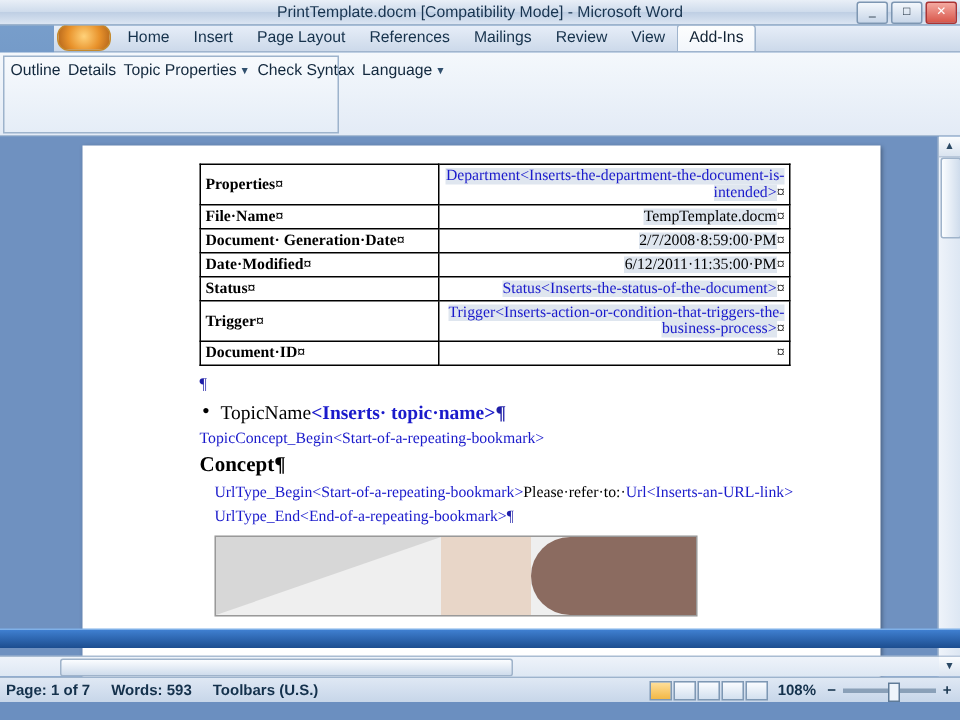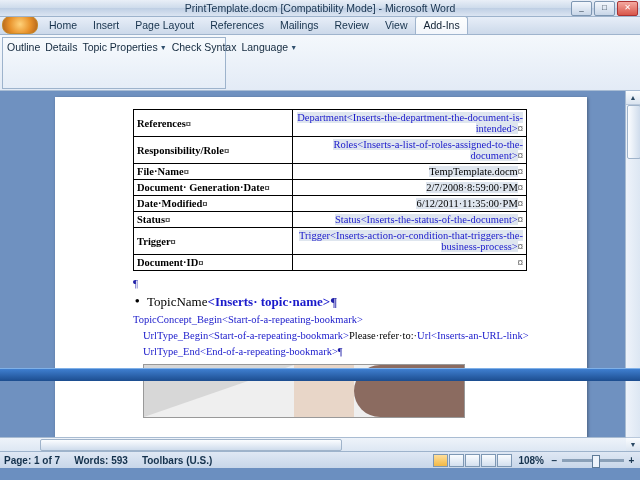--- a/index.html
+++ b/index.html
@@ -2,21 +2,21 @@
 <html><head>
 <meta charset="utf-8">
 <style>
   html,body{margin:0;padding:0;}
   body{
     width:640px;height:480px;overflow:hidden;
     font-family:"Liberation Sans", sans-serif;
     font-size:11px;
     background:#6b8fc0;
   }
-  #app{position:relative;width:640px;height:381px;}
+  #app{position:relative;width:640px;height:432px;}
 
   
   .desktop{position:absolute;inset:0;background:linear-gradient(180deg,#7aa0cd 0%,#5d84b5 45%,#47688f 100%);}
 
   
   .word-window{position:absolute;left:0;top:0;width:640px;height:468px;display:flex;flex-direction:column;}
 
   
   .titlebar{
     height:16px;
@@ -29,21 +29,21 @@
   .win-btns{position:absolute;right:2px;top:1px;display:flex;gap:2px;}
   .win-btn{width:19px;height:13px;border:1px solid #7d96b2;border-radius:2px;
     background:linear-gradient(180deg,#f3f7fc,#c8d6e8);font-size:8px;line-height:11px;text-align:center;color:#123;}
   .win-btn.close{background:linear-gradient(180deg,#f4a9a0,#d8564a);border-color:#a33;color:#fff;}
 
   
   .tabbar{
     height:17px;
     background:linear-gradient(180deg,#e7eef8,#ccd9ea);
     border-bottom:1px solid #9fb4cd;
-    display:flex;align-items:flex-end;padding-left:2px;gap:0px;
+    display:flex;align-items:flex-end;padding-left:2px;gap:0px;margin-left:36px;
   }
   .orb{
     width:34px;height:16px;margin-right:3px;
     background:radial-gradient(circle at 50% 45%, #ffd27a 0%, #e8922b 55%, #b0621a 100%);
     border-radius:8px;border:1px solid #c58a2d;
   }
   .tab{
     padding:2px 7px 3px 7px;font-size:10.5px;color:#16324c;
     border:1px solid transparent;border-bottom:none;
     border-radius:3px 3px 0 0;white-space:nowrap;
@@ -200,29 +200,23 @@
     </div>
 
     <div class="docarea">
 
       <div class="page">
         <div class="page-inner">
 
           <table class="meta">
             <tbody>
                 <tr>
-              <td class="label">References¤</td>
+              <td class="label">Properties¤</td>
               <td class="val">
                 <span class="field">Department&lt;Inserts-the-department-the-document-is-intended&gt;</span><span>¤</span>
-              </td>
-            </tr>
-            <tr>
-              <td class="label">Responsibility/Role¤</td>
-              <td class="val">
-                <span class="field">Roles&lt;Inserts-a-list-of-roles-assigned-to-the-document&gt;</span><span>¤</span>
               </td>
             </tr>
             <tr>
               <td class="label">File·Name¤</td>
               <td class="val">
                 <span class="fld-plain">TempTemplate.docm</span><span>¤</span>
               </td>
             </tr>
             <tr>
               <td class="label">Document· Generation·Date¤</td>
@@ -262,20 +256,21 @@
             <div class="para pilcrow">¶</div>
 
             <div class="para bullet">
               <span class="topicname">TopicName</span><span class="blue">&lt;Inserts· topic·name&gt;</span><span class="pilcrow">¶</span>
             </div>
 
             <div class="para small-blue">
               <span>TopicConcept_Begin</span><span>&lt;Start-of-a-repeating-bookmark&gt;</span>
             </div>
 
+            <div class="h-concept">Concept¶</div>
 
             <div class="para small-blue indent">
               <span>UrlType_Begin</span><span>&lt;Start-of-a-repeating-bookmark&gt;</span><span style="color:#000">Please·refer·to:·</span><span>Url</span><span>&lt;Inserts-an-URL-link&gt;</span>
             </div>
             <div class="para small-blue indent">
               <span>UrlType_End</span><span>&lt;End-of-a-repeating-bookmark&gt;</span><span class="pilcrow">¶</span>
             </div>
           </div>
 
           <div class="imgbox">

